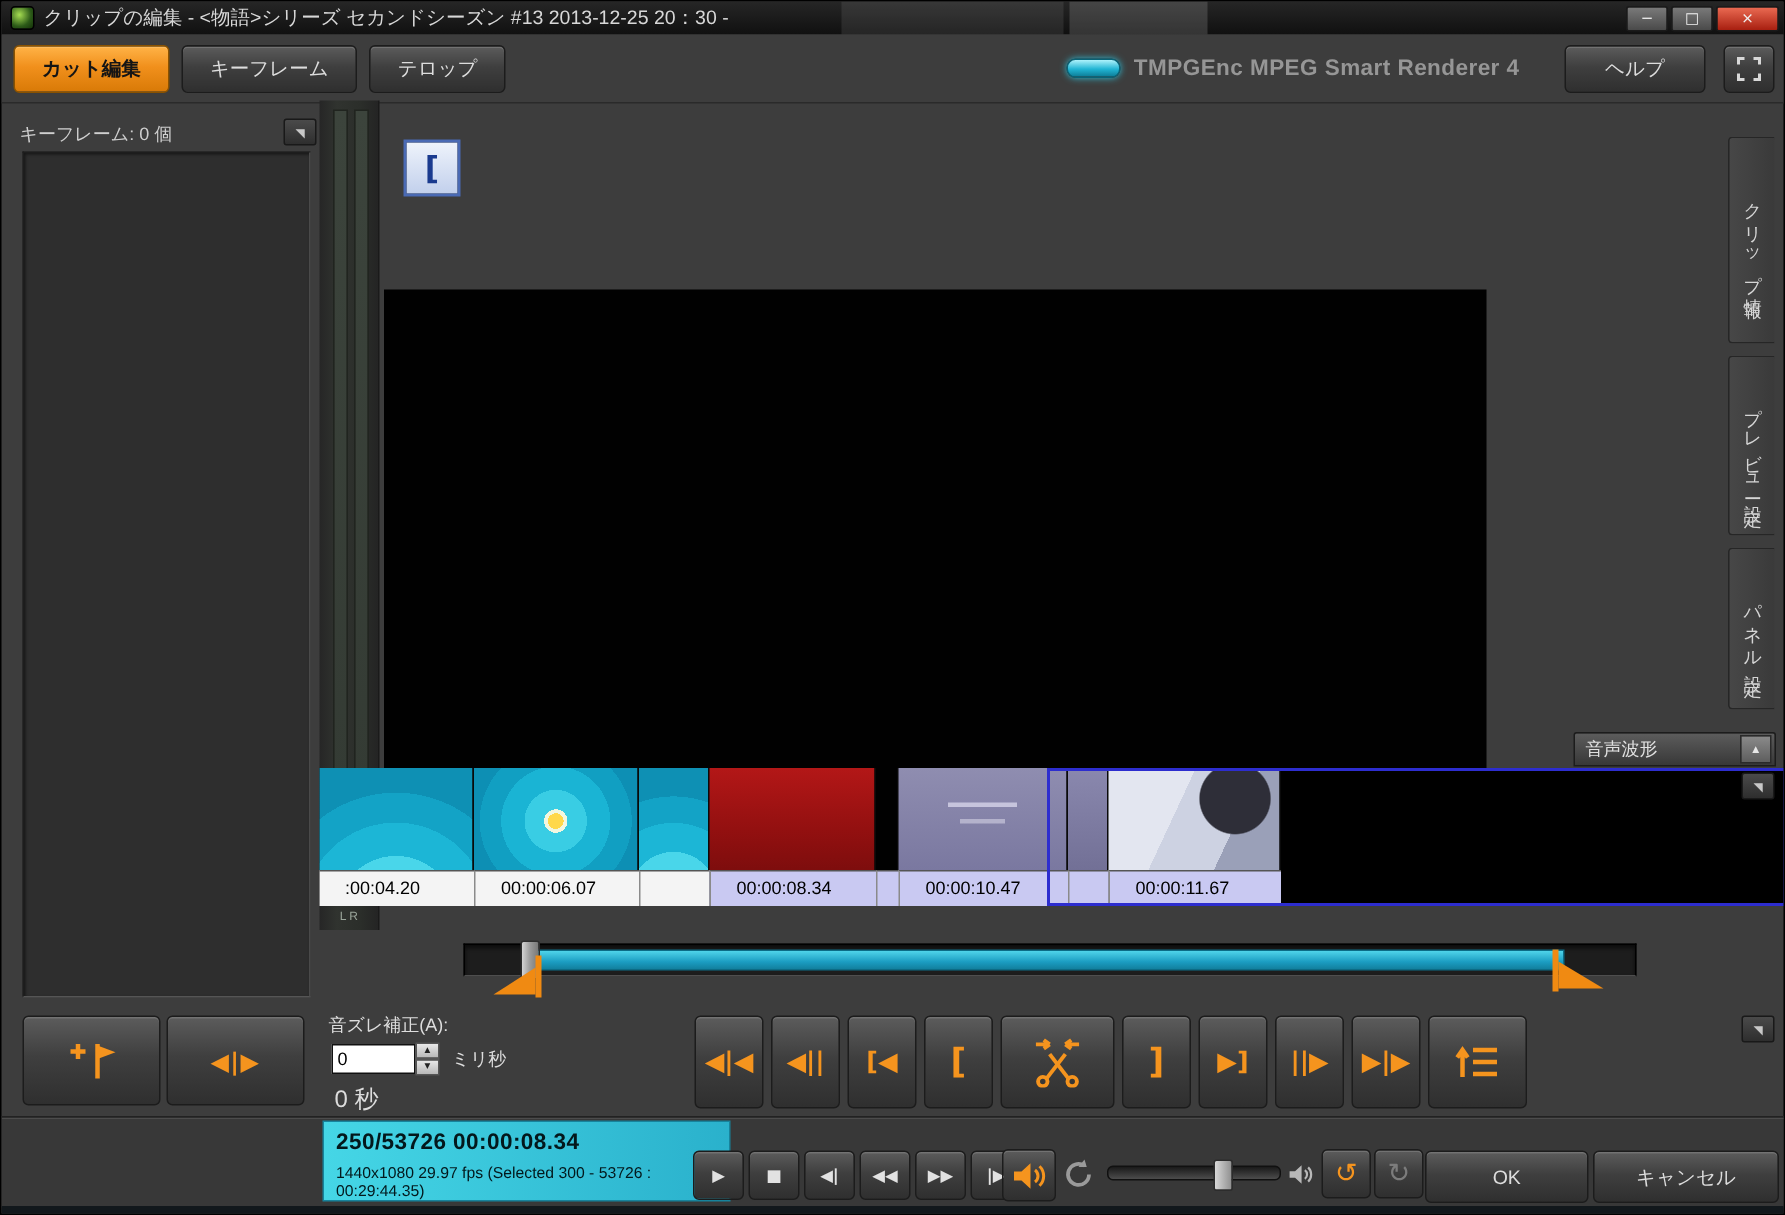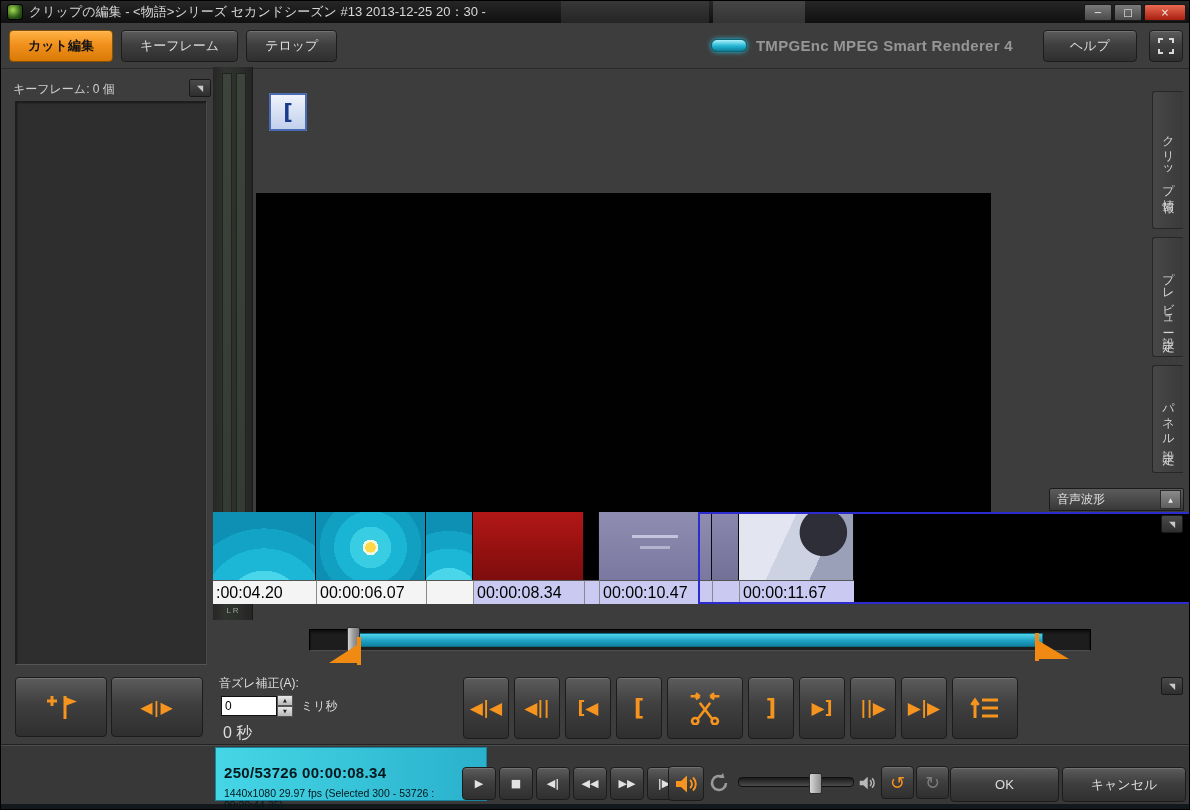--- a/index.html
+++ b/index.html
@@ -48,21 +48,21 @@
   .side-tab{left:1151px;width:31px;background:linear-gradient(90deg,#474747,#3a3a3a);border:1px solid #262626;border-right:none;border-radius:3px 0 0 3px;color:#d5d5d5;font-size:12px;writing-mode:vertical-rl;display:flex;align-items:center;justify-content:center;letter-spacing:2px;box-sizing:border-box;}
 
   
   .wave-btn{left:1048px;top:487px;width:135px;height:23px;display:flex;align-items:center;background:linear-gradient(180deg,#5c5c5c,#383838);border:1px solid #1c1c1c;border-radius:2px 2px 0 0;box-sizing:border-box;color:#e0e0e0;font-size:12px;padding-left:7px;}
   .wave-sq{margin-left:auto;width:19px;height:17px;background:linear-gradient(180deg,#8a8a8a,#5e5e5e);border:1px solid #2a2a2a;display:flex;align-items:center;justify-content:center;color:#e8e8e8;font-size:6px;margin-right:2px;}
 
   
   .timeline{left:212px;top:511px;width:978px;height:92px;display:flex;background:#000;}
   .seg{box-sizing:border-box;flex:0 0 auto;display:flex;flex-direction:column;}
   .thumb{height:68px;border-right:1px solid #0a0a0a;box-sizing:border-box;}
-  .ts{height:24px;box-sizing:border-box;background:#f4f4f4;color:#000;font-size:16px;line-height:23px;padding-left:3px;border-left:1px solid #8a8a8a;border-top:1px solid #555;white-space:nowrap;overflow:hidden;}
+  .ts{height:24px;box-sizing:border-box;background:#f4f4f4;color:#000;font-size:12px;line-height:23px;padding-left:17px;border-left:1px solid #8a8a8a;border-top:1px solid #555;white-space:nowrap;overflow:hidden;}
   .seg:first-child .ts{border-left:none;}
   .seg.sel .ts{background:#c9c9f2;}
   .t-teal-a{background:radial-gradient(circle at 50% 145%,#fdf6d8 0 14%,#ffd34d 14% 17%,#49d6ea 17% 36%,#1cb6d6 36% 56%,#13a3c6 56% 74%,#0e90b4 74%);}
   .t-teal-b{background:radial-gradient(circle at 50% 125%,#fdf6d8 0 10%,#ffd34d 10% 13%,#49d6ea 13% 33%,#1cb6d6 33% 55%,#13a3c6 55% 75%,#0e90b4 75%);}
   .t-teal-c{background:radial-gradient(circle at 50% 52%,#ffd84a 0 8%,#f2f7e0 8% 12%,#39cde4 12% 32%,#1ab4d4 32% 56%,#119fc2 56% 78%,#0d8fb4 78%);}
   .t-teal-d{background:
     linear-gradient(45deg,transparent 46%,#d8302a 46% 54%,transparent 54%) 50% 42%/15px 15px no-repeat,
     linear-gradient(-45deg,transparent 46%,#d8302a 46% 54%,transparent 54%) 50% 42%/15px 15px no-repeat,
     radial-gradient(circle at 50% 52%,#e8f4f0 0 10%,#39cde4 10% 32%,#1ab4d4 32% 56%,#119fc2 56% 78%,#0d8fb4 78%);}
   .t-red{background:linear-gradient(180deg,#b31717,#931010 60%,#7e0d0d);}
@@ -98,21 +98,21 @@
 
   
   .edit-row{left:462px;top:676px;height:62px;display:flex;gap:5px;align-items:stretch;}
   .ebtn{display:flex;align-items:center;justify-content:center;color:#f5941e;font-weight:bold;}
   .ebtn .glyph{font-size:17px;}
   .ebtn .bracket{font-size:23px;font-weight:bold;}
 
   
   .bottom-bar{left:0;top:743px;width:1190px;height:60px;background:#383838;border-top:1px solid #222;box-shadow:inset 0 1px 0 #4c4c4c;}
   .bottom-strip{left:0;top:803px;width:1190px;height:7px;background:#12181c;}
-  .status-box{left:214px;top:746px;width:272px;height:54px;background:linear-gradient(90deg,#45d6e6,#2ab1cc);border:1px solid #17839c;box-sizing:border-box;color:#03181c;padding:16px 8px;}
+  .status-box{left:214px;top:746px;width:272px;height:54px;background:linear-gradient(90deg,#45d6e6,#2ab1cc);border:1px solid #17839c;box-sizing:border-box;color:#03181c;padding:5px 8px;}
   .status-line1{font-size:15px;font-weight:bold;letter-spacing:.3px;}
   .status-line2{font-size:10.5px;margin-top:6px;}
   .transport{left:461px;top:766px;display:flex;gap:3px;}
   .tbtn{width:32px;height:31px;display:flex;align-items:center;justify-content:center;color:#e2e2e2;font-size:11px;font-weight:bold;}
   .icon-btn{display:flex;align-items:center;justify-content:center;}
   .vol-track{left:737px;top:776px;width:116px;height:10px;background:linear-gradient(180deg,#1a1a1a,#4c4c4c);border:1px solid #101010;border-radius:4px;box-sizing:border-box;}
   .vol-handle{position:absolute;left:70px;top:-5px;width:11px;height:19px;background:linear-gradient(90deg,#d8d8d8,#909090);border:1px solid #2c2c2c;border-radius:2px;}
   .hist{width:31px;height:31px;display:flex;align-items:center;justify-content:center;font-size:18px;}
   .undo{color:#f5941e;}
   .redo{color:#7c7c7c;}

